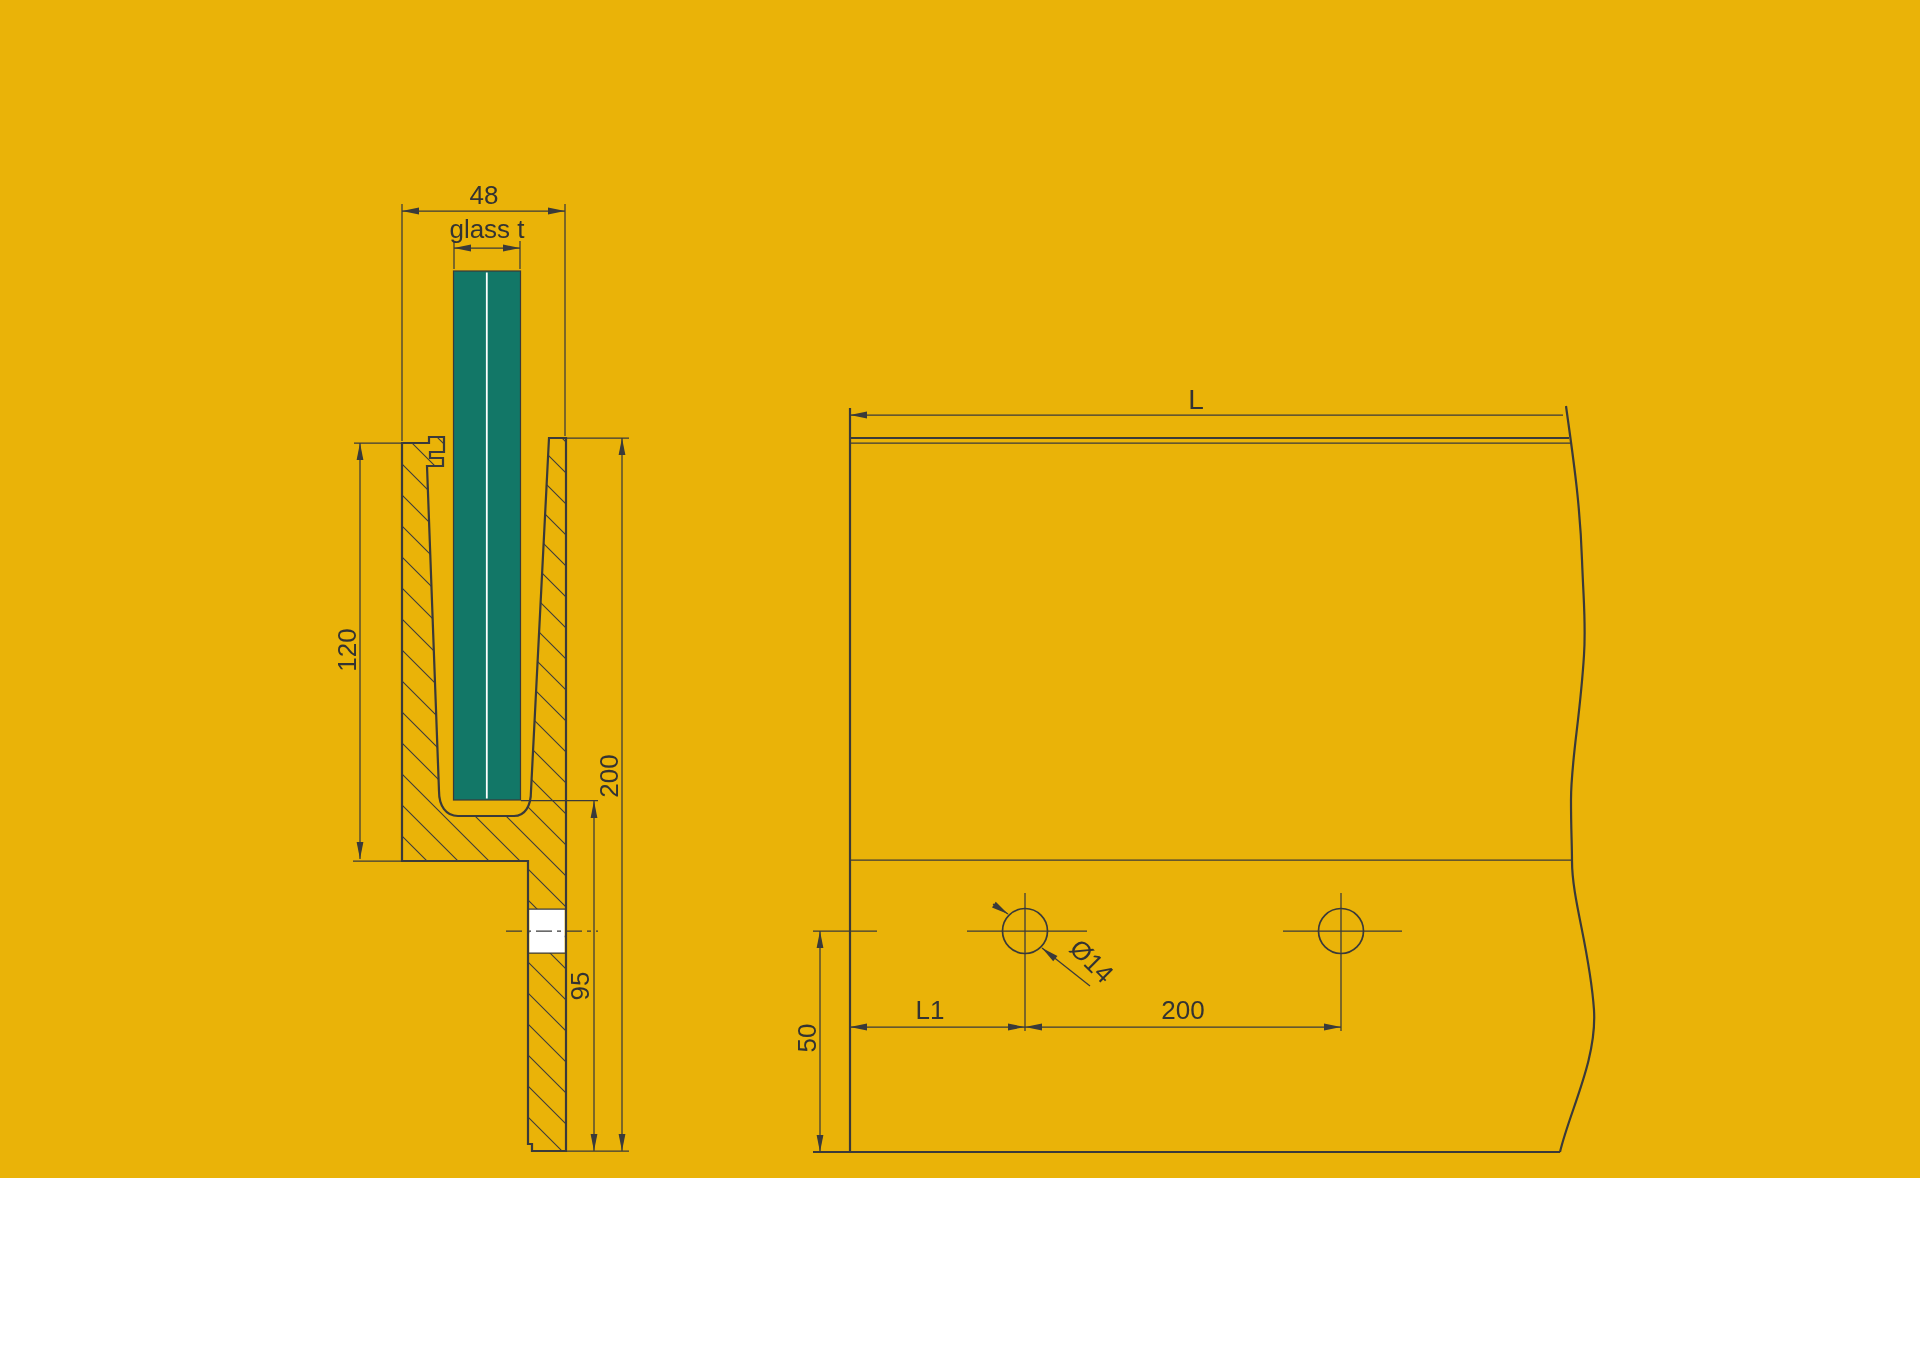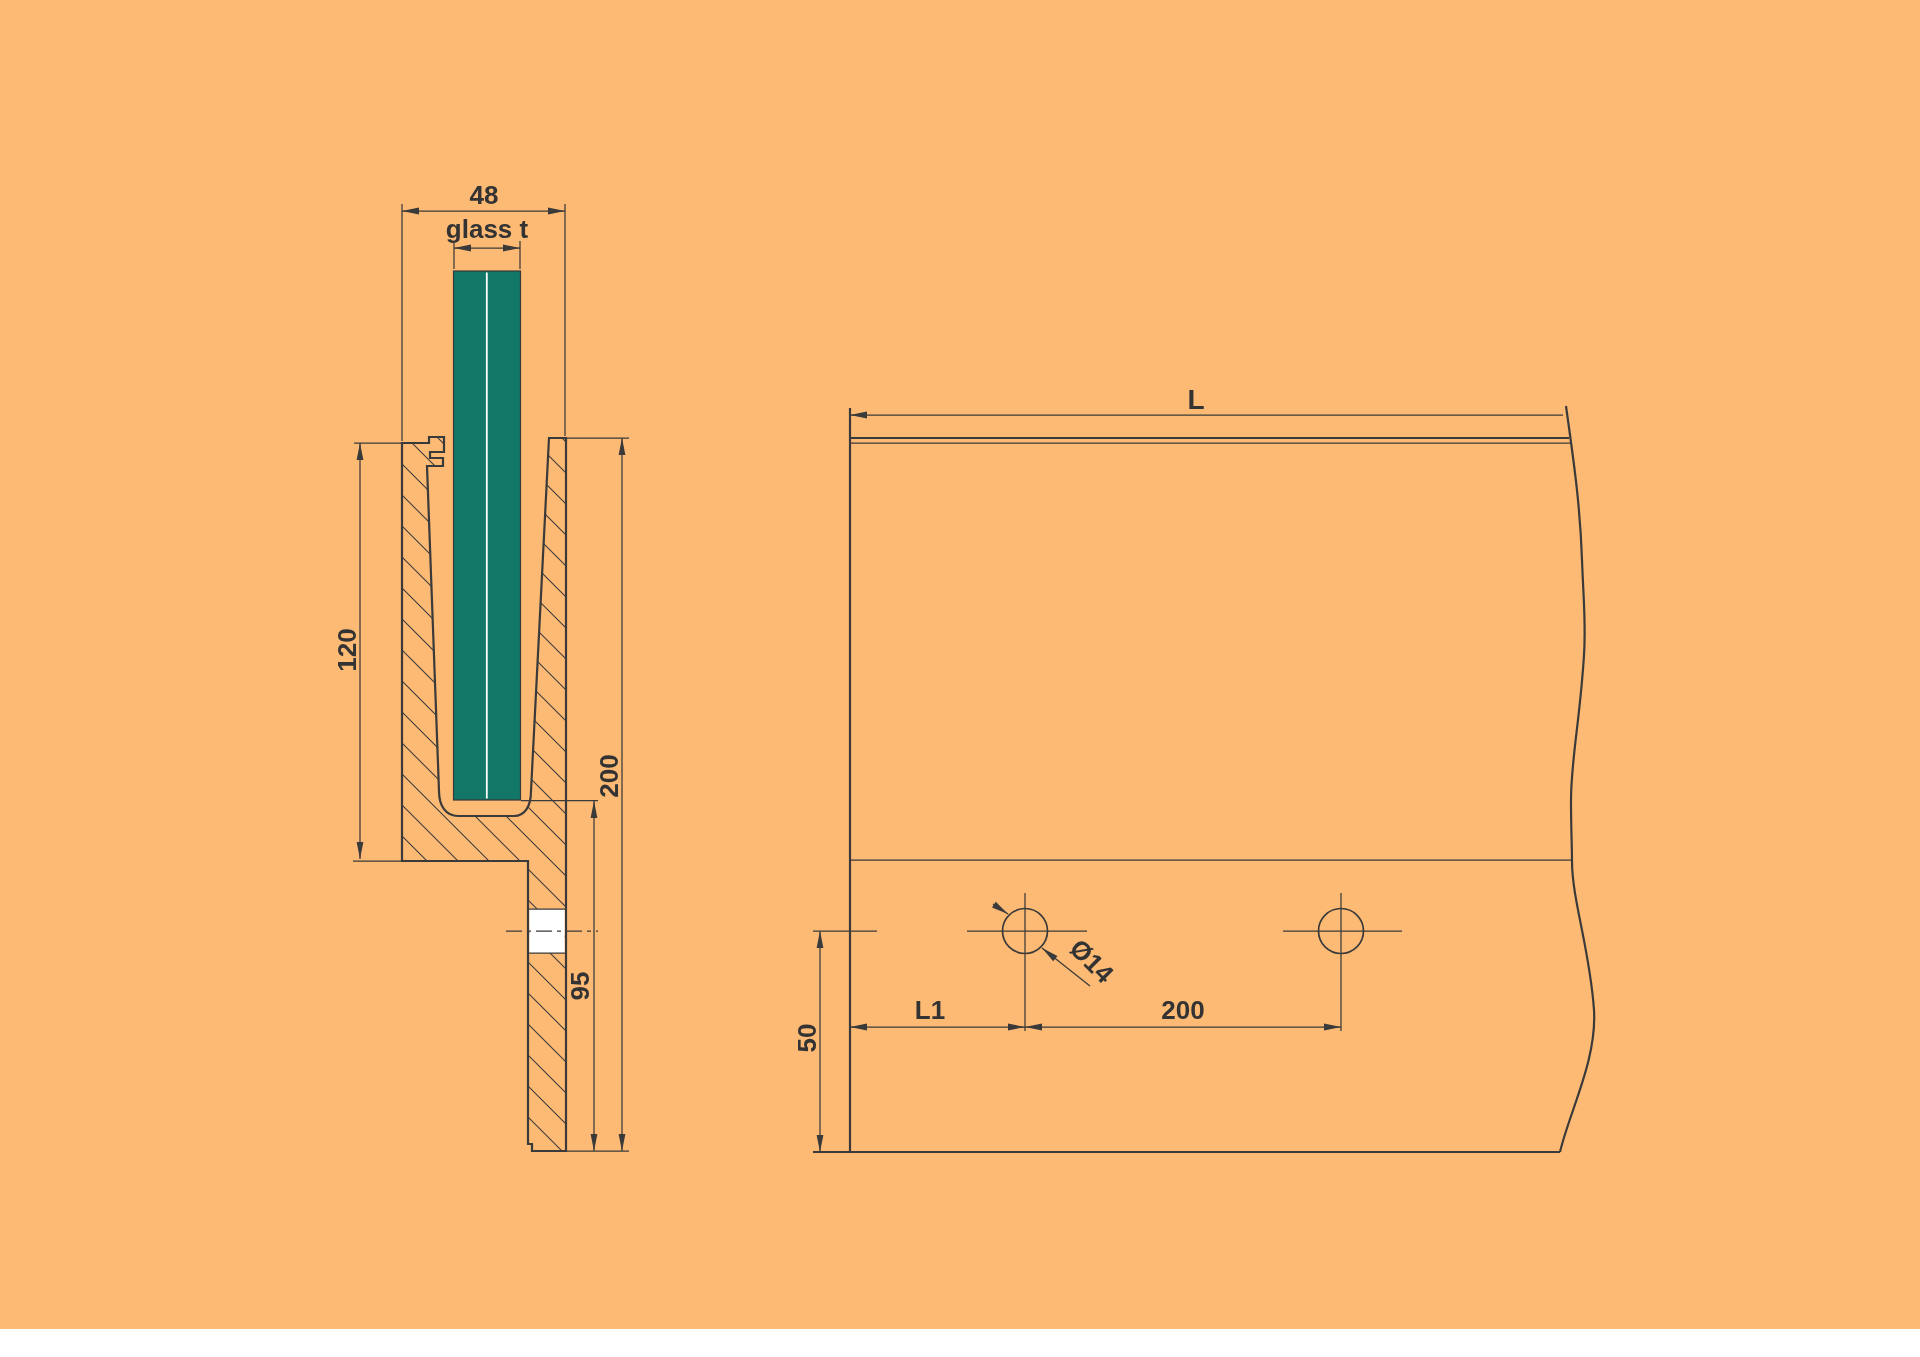--- a/index.html
+++ b/index.html
@@ -1,17 +1,17 @@
 <!DOCTYPE html>
 <html><head>
 <meta charset="utf-8">
 <style>
   html,body{margin:0;padding:0;background:#ffffff;}
-  .canvas{position:relative;width:1920px;height:1329px;background:#fdba74;overflow:hidden;
-          font-family:"Liberation Sans", sans-serif;font-weight:bold;}
+  .canvas{position:relative;width:1920px;height:1178px;background:#eab308;overflow:hidden;
+          font-family:"Liberation Sans", sans-serif;}
   svg{position:absolute;left:0;top:0;}
   .geo{fill:none;stroke-linecap:butt;stroke-linejoin:miter;}
   .outline{stroke-width:2.2;}
   .thin{stroke-width:1.25;}
   .hatched{stroke-width:2.2;}
   .glass-edge{stroke:#3a3a3a;stroke-width:1.2;}
   .lam{stroke:#ffffff;stroke-width:1.8;}
   .holeband{fill:#ffffff;stroke:none;}
   .cl{stroke-dasharray:16 5 4 5;}
   .dimtxt{font-size:26px;}

